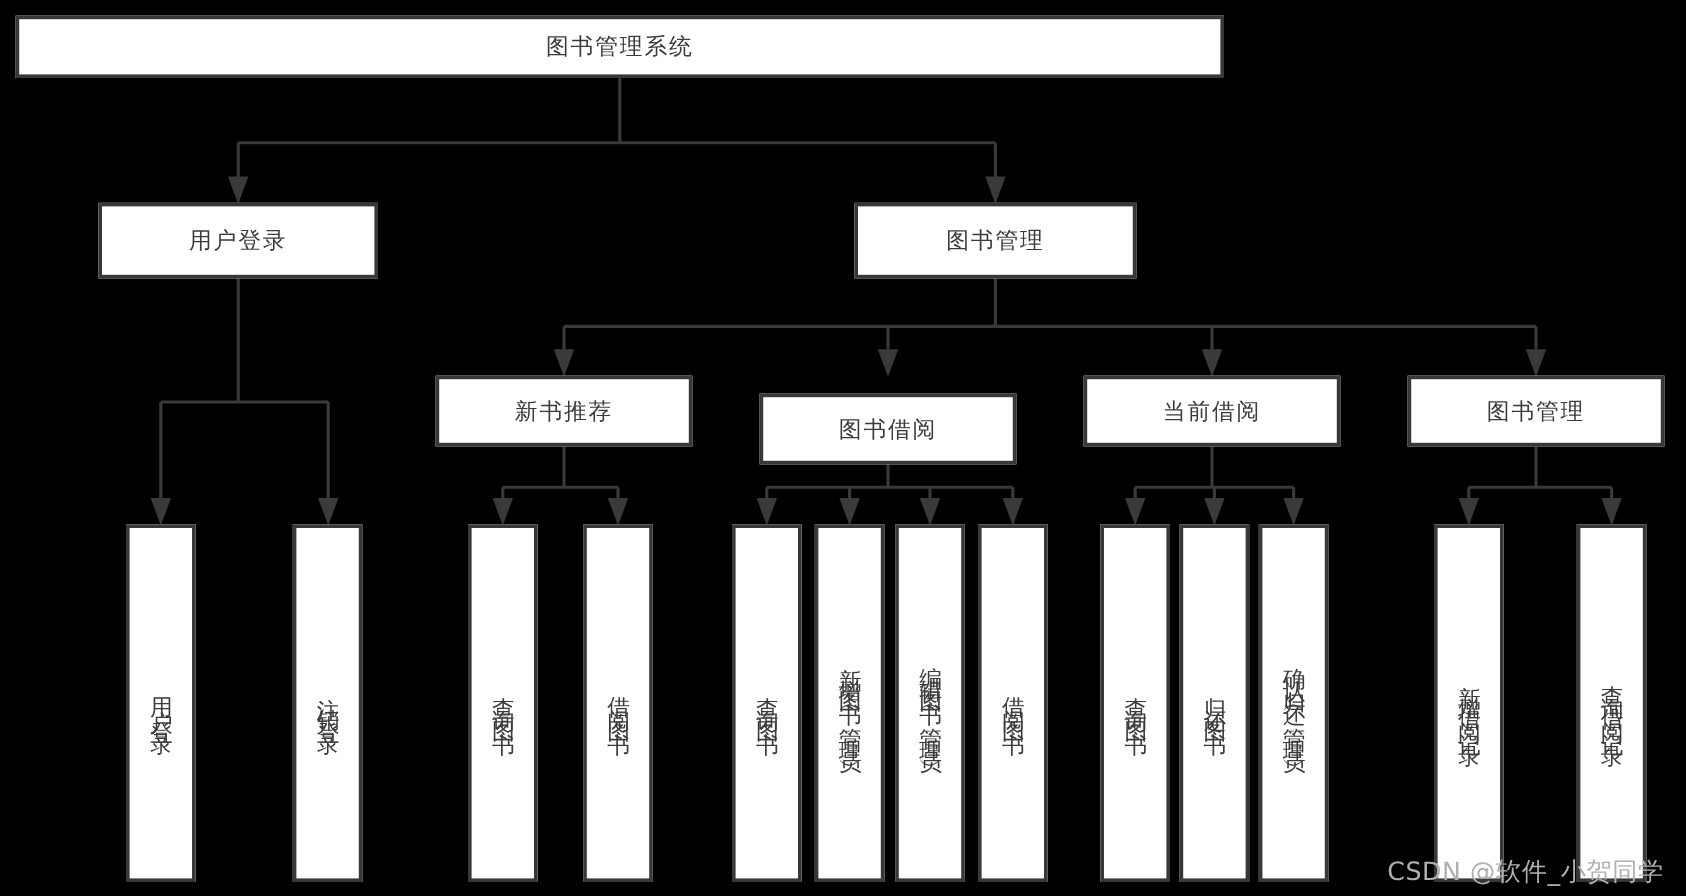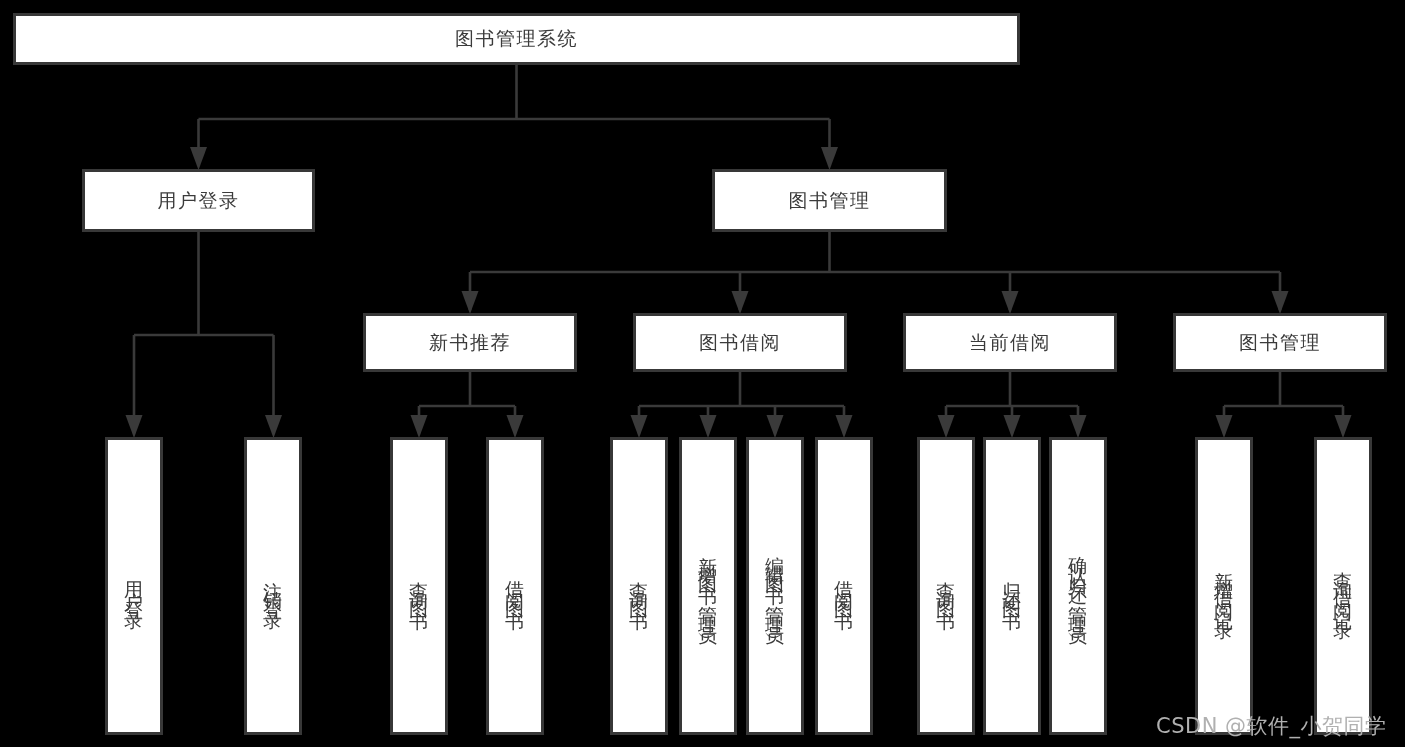--- a/index.html
+++ b/index.html
@@ -49,21 +49,21 @@
     writing-mode: vertical-rl;
     text-orientation: mixed;
     letter-spacing: 10px;
     line-height: 1;
   }
   
   .n-root  { left: 13px;    top: 13px;  width: 1007px; height: 52px; }
   .n-l2a   { left: 82px;    top: 169px; width: 233px;  height: 63px; }
   .n-l2b   { left: 712px;   top: 169px; width: 235px;  height: 63px; }
   .n-l3a   { left: 363px;   top: 313px; width: 214px;  height: 59px; }
-  .n-l3b   { left: 633px;   top: 313px; width: 214px;  height: 59px; }
+  .n-l3b   { left: 633px;   top: 328px; width: 214px;  height: 59px; }
   .n-l3c   { left: 903px;   top: 313px; width: 214px;  height: 59px; }
   .n-l3d   { left: 1173px;  top: 313px; width: 214px;  height: 59px; }
   
   .v-a1 { left: 105px;  }
   .v-a2 { left: 244px;  }
   .v-b1 { left: 390px;  }
   .v-b2 { left: 486px;  }
   .v-c1 { left: 610px;  }
   .v-c2 { left: 679px;  }
   .v-c3 { left: 746px;  }

